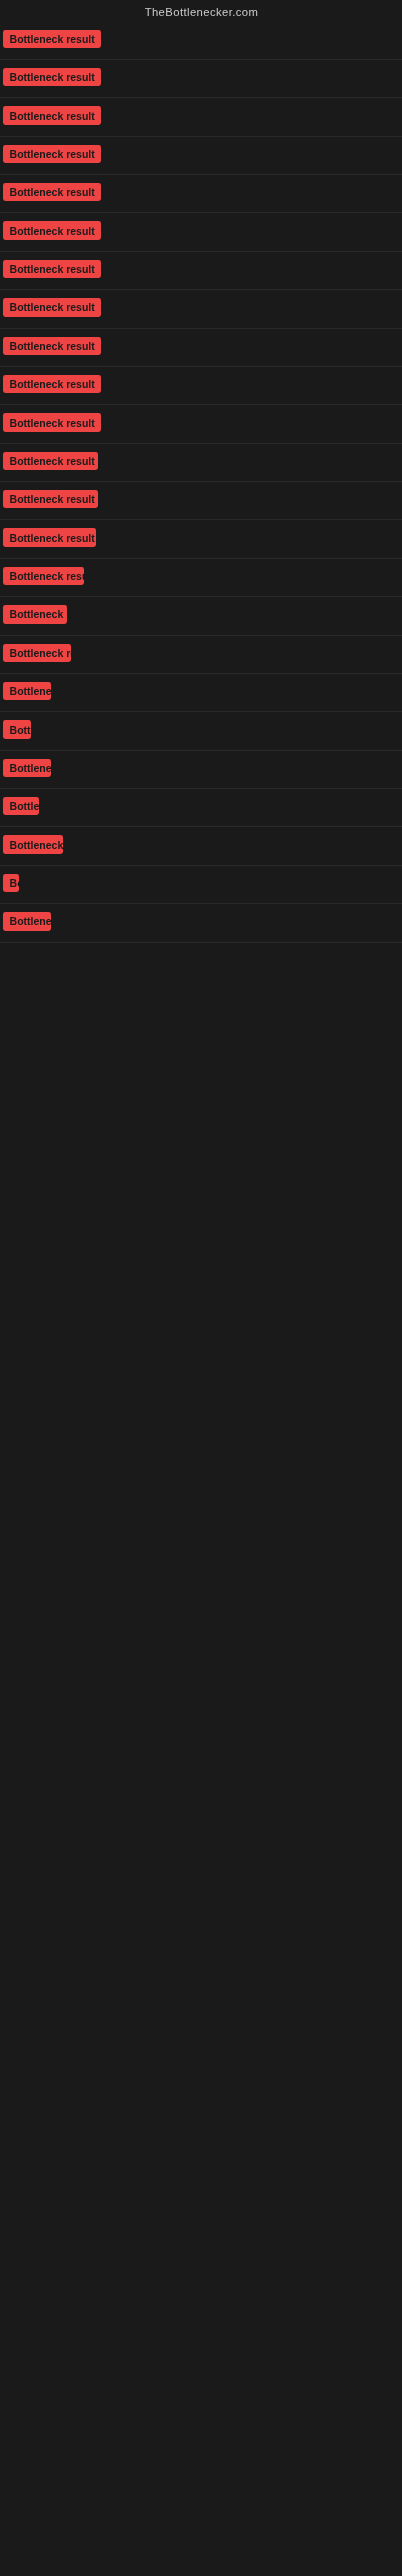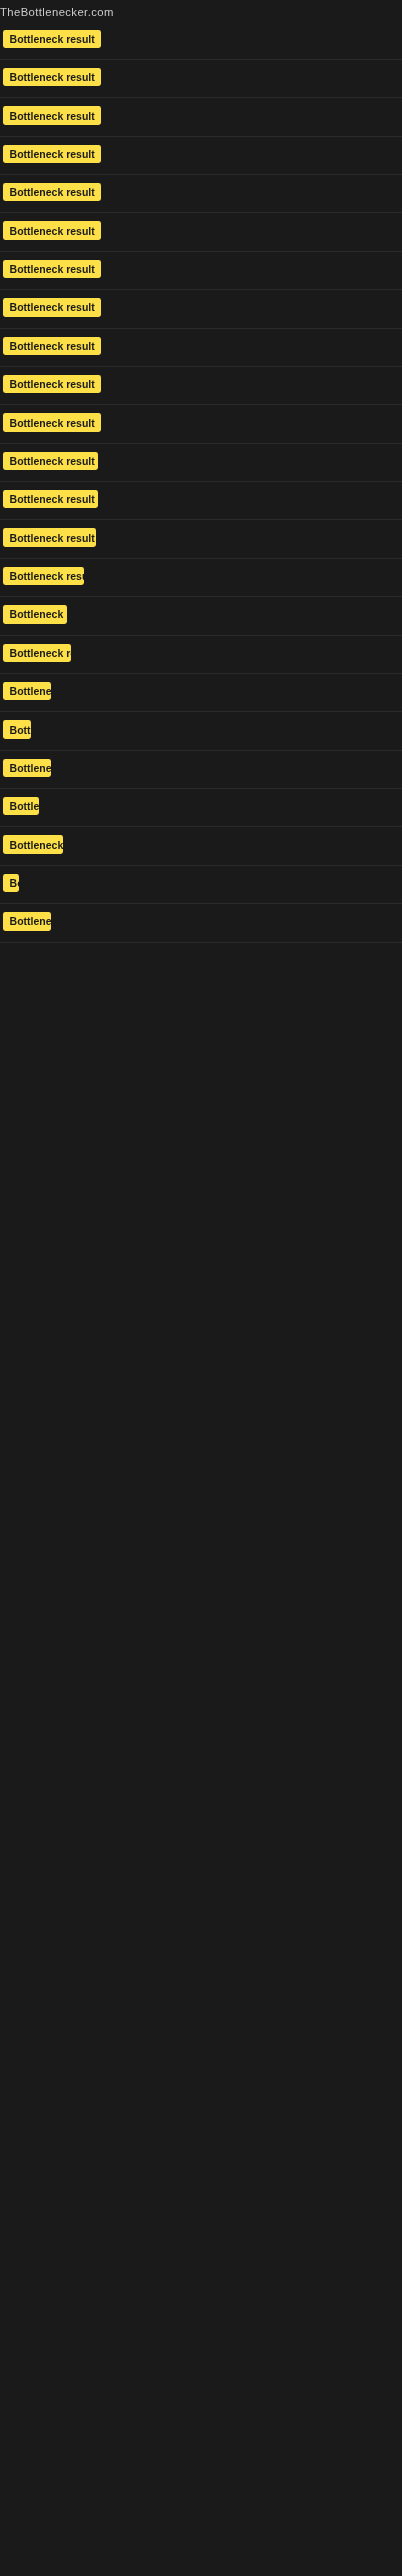--- a/index.html
+++ b/index.html
@@ -10,30 +10,30 @@
 
     body {
       background-color: #1a1a1a;
       width: 403px;
       min-height: 2576px;
       font-family: Arial, sans-serif;
       position: relative;
     }
 
     .site-title {
-      text-align: left;
+      text-align: center;
       color: #cccccc;
       font-size: 11.3px;
       padding: 6.4px 0 3.2px 0;
       letter-spacing: 0.4px;
     }
 
     .bottleneck-badge {
       display: inline-block;
-      background-color: #fde047;
+      background-color: #ef4444;
       color: #1a1a1a;
       font-size: 10.5px;
       font-weight: bold;
       padding: 3.2px 6.4px;
       border-radius: 2.4px;
       white-space: nowrap;
       overflow: hidden;
     }
 
     .row {

